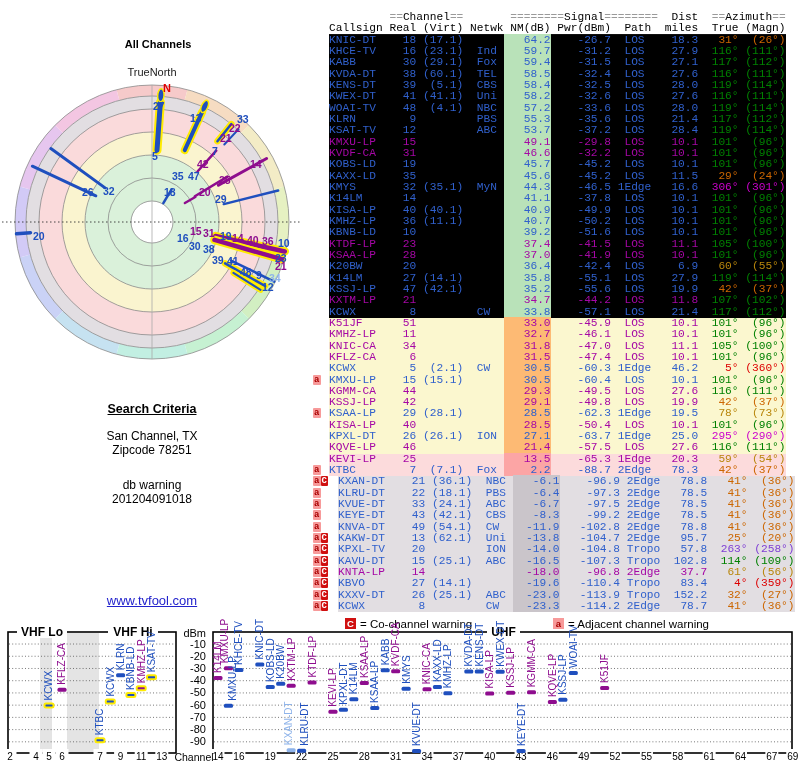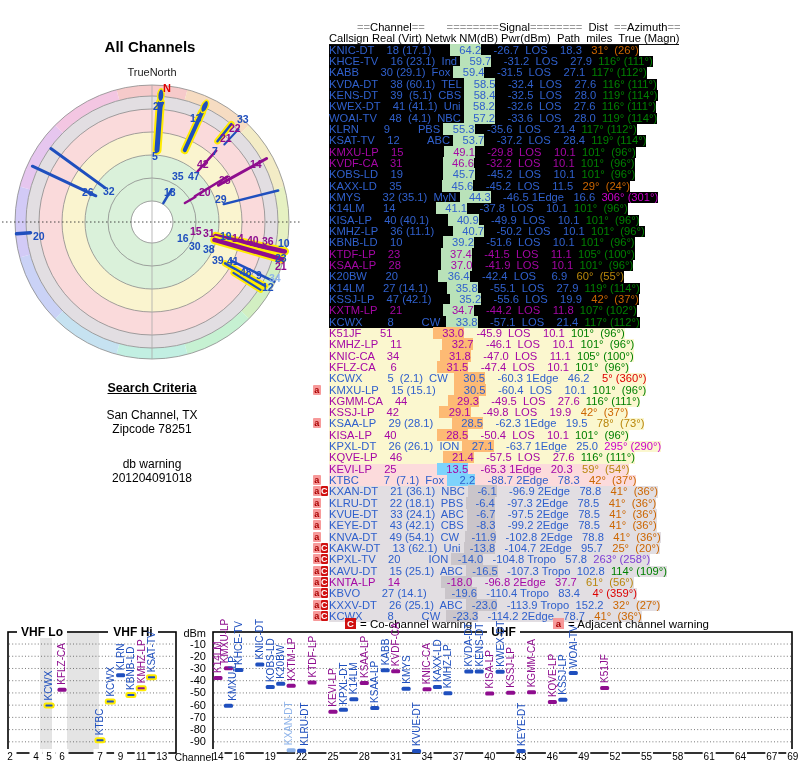--- a/index.html
+++ b/index.html
@@ -1,45 +1,45 @@
 <!DOCTYPE html>
 <html><head>
 <meta charset="utf-8">
 <style>
   html,body{margin:0;padding:0;background:#fff;}
   #root{position:relative;width:800px;height:768px;background:#fff;overflow:hidden;
         font-family:"Liberation Sans",sans-serif;color:#000;}
-  .title{position:absolute;left:40px;top:38px;width:220px;text-align:center;
-         font-size:15px;font-weight:bold;}
+  .title{position:absolute;left:48px;top:38px;width:220px;text-align:center;
+         font-size:11px;font-weight:bold;}
   .truenorth{position:absolute;left:52px;top:66px;width:200px;text-align:center;font-size:11px;color:#222;}
   #polar{position:absolute;left:0;top:60px;}
-  .criteria{position:absolute;left:42px;top:381px;width:220px;text-align:center;}
+  .criteria{position:absolute;left:42px;top:402px;width:220px;text-align:center;}
   .ctitle{font-size:12.5px;font-weight:bold;text-decoration:underline;margin-bottom:14px;}
   .cline{font-size:12px;line-height:13.5px;}
   .cgap{height:22px;}
   .link{position:absolute;left:42px;top:593px;width:220px;text-align:center;font-size:13px;
         color:#2222cc;text-decoration:underline;cursor:pointer;}
-  #table{position:absolute;left:313px;top:22px;font-family:Liberation Sans, sans-serif;
+  #table{position:absolute;left:313px;top:12px;font-family:Liberation Mono, monospace;
          font-size:11.2px;line-height:11.33px;white-space:pre;}
   .trow{height:11.33px;display:flex;}
   .wcell{width:16px;display:inline-flex;flex:none;}
   .wbox{display:inline-block;width:7.5px;height:10px;font-size:9px;font-weight:bold;
         text-align:center;line-height:10px;border-radius:1px;}
   .wa{background:#f79a9a;color:#a80000;}
   .wc{background:#d01010;color:#fff;}
   .wsp{display:inline-block;width:7.5px;}
   .rtxt{display:inline-block;}
   .hdr{padding-left:16px;}
   .hdr2 .rtxt{border-bottom:1px solid #111;}
   .gray{color:#9a9a9a;}
   .cb{color:#3060cc;} .cp{color:#a507a5;}
   .bg-g .rtxt{background:#000000;} .bg-g .nm{background:#b9e2b9;}
   .bg-y .rtxt{background:#fbf7cf;} .bg-y .nm{background:#fdba74;}
-  .bg-k .rtxt{background:#fcdbdc;} .bg-k .nm{background:#7dd3fc;}
-  .bg-a .rtxt{background:#e2dee2;} .bg-a .nm{background:#cac5ca;}
+  .bg-k .rtxt{background:#fcdbdc;} .bg-k .nm{background:#fca5a5;}
+  .bg-a .rtxt{background:#e2dee2;margin-left:9px;} .bg-a .nm{background:#cac5ca;}
   .az-o{color:#cc6600;} .az-g{color:#008000;} .az-m{color:#cc00cc;}
   .az-r{color:#dd0000;} .az-y{color:#b8860b;} .az-v{color:#7f3fd4;}
   #chart{position:absolute;left:0;top:612px;}
   svg text{font-family:"Liberation Sans",sans-serif;}
 </style>
 </head>
 <body>
 
 <div id="root">
   <div class="title">All Channels</div>
@@ -132,20 +132,21 @@
       <text x="163" y="92" font-size="11" font-weight="bold" fill="#e00000">N</text>
     </svg>
   <div class="criteria">
     <div class="ctitle">Search Criteria</div>
     <div class="cline">San Channel, TX</div>
     <div class="cline">Zipcode 78251</div>
     <div class="cgap"></div>
     <div class="cline">db warning</div>
     <div class="cline">201204091018</div>
   </div>
+  <a class="link">www.tvfool.com</a>
   <div id="table"><div class="trow hdr"><span class="rtxt"><span>         </span><span class="gray">==</span><span>Channel</span><span class="gray">==</span><span>       </span><span class="gray">========</span><span>Signal</span><span class="gray">========</span><span>  Dist</span><span>  </span><span class="gray">==</span><span>Azimuth</span><span class="gray">==</span></span></div><div class="trow hdr hdr2"><span class="rtxt">Callsign Real (Virt) Netwk NM(dB) Pwr(dBm)  Path  miles  True (Magn)</span></div><div class="trow bg-g"><span class="wcell"><span class="wsp"></span></span><span class="rtxt cb"><span>KNIC-DT    18 (17.1)      </span><span class="nm">   64.2</span><span>    -26.7  LOS    18.3</span><span class="az-o">   31°  (26°)</span></span></div><div class="trow bg-g"><span class="wcell"><span class="wsp"></span></span><span class="rtxt cb"><span>KHCE-TV    16 (23.1)  Ind </span><span class="nm">   59.7</span><span>    -31.2  LOS    27.9</span><span class="az-g">  116° (111°)</span></span></div><div class="trow bg-g"><span class="wcell"><span class="wsp"></span></span><span class="rtxt cb"><span>KABB       30 (29.1)  Fox </span><span class="nm">   59.4</span><span>    -31.5  LOS    27.1</span><span class="az-g">  117° (112°)</span></span></div><div class="trow bg-g"><span class="wcell"><span class="wsp"></span></span><span class="rtxt cb"><span>KVDA-DT    38 (60.1)  TEL </span><span class="nm">   58.5</span><span>    -32.4  LOS    27.6</span><span class="az-g">  116° (111°)</span></span></div><div class="trow bg-g"><span class="wcell"><span class="wsp"></span></span><span class="rtxt cb"><span>KENS-DT    39  (5.1)  CBS </span><span class="nm">   58.4</span><span>    -32.5  LOS    28.0</span><span class="az-g">  119° (114°)</span></span></div><div class="trow bg-g"><span class="wcell"><span class="wsp"></span></span><span class="rtxt cb"><span>KWEX-DT    41 (41.1)  Uni </span><span class="nm">   58.2</span><span>    -32.6  LOS    27.6</span><span class="az-g">  116° (111°)</span></span></div><div class="trow bg-g"><span class="wcell"><span class="wsp"></span></span><span class="rtxt cb"><span>WOAI-TV    48  (4.1)  NBC </span><span class="nm">   57.2</span><span>    -33.6  LOS    28.0</span><span class="az-g">  119° (114°)</span></span></div><div class="trow bg-g"><span class="wcell"><span class="wsp"></span></span><span class="rtxt cb"><span>KLRN        9         PBS </span><span class="nm">   55.3</span><span>    -35.6  LOS    21.4</span><span class="az-g">  117° (112°)</span></span></div><div class="trow bg-g"><span class="wcell"><span class="wsp"></span></span><span class="rtxt cb"><span>KSAT-TV    12         ABC </span><span class="nm">   53.7</span><span>    -37.2  LOS    28.4</span><span class="az-g">  119° (114°)</span></span></div><div class="trow bg-g"><span class="wcell"><span class="wsp"></span></span><span class="rtxt cp"><span>KMXU-LP    15             </span><span class="nm">   49.1</span><span>    -29.8  LOS    10.1</span><span class="az-g">  101°  (96°)</span></span></div><div class="trow bg-g"><span class="wcell"><span class="wsp"></span></span><span class="rtxt cp"><span>KVDF-CA    31             </span><span class="nm">   46.6</span><span>    -32.2  LOS    10.1</span><span class="az-g">  101°  (96°)</span></span></div><div class="trow bg-g"><span class="wcell"><span class="wsp"></span></span><span class="rtxt cb"><span>KOBS-LD    19             </span><span class="nm">   45.7</span><span>    -45.2  LOS    10.1</span><span class="az-g">  101°  (96°)</span></span></div><div class="trow bg-g"><span class="wcell"><span class="wsp"></span></span><span class="rtxt cb"><span>KAXX-LD    35             </span><span class="nm">   45.6</span><span>    -45.2  LOS    11.5</span><span class="az-o">   29°  (24°)</span></span></div><div class="trow bg-g"><span class="wcell"><span class="wsp"></span></span><span class="rtxt cb"><span>KMYS       32 (35.1)  MyN </span><span class="nm">   44.3</span><span>    -46.5 1Edge   16.6</span><span class="az-m">  306° (301°)</span></span></div><div class="trow bg-g"><span class="wcell"><span class="wsp"></span></span><span class="rtxt cb"><span>K14LM      14             </span><span class="nm">   41.1</span><span>    -37.8  LOS    10.1</span><span class="az-g">  101°  (96°)</span></span></div><div class="trow bg-g"><span class="wcell"><span class="wsp"></span></span><span class="rtxt cb"><span>KISA-LP    40 (40.1)      </span><span class="nm">   40.9</span><span>    -49.9  LOS    10.1</span><span class="az-g">  101°  (96°)</span></span></div><div class="trow bg-g"><span class="wcell"><span class="wsp"></span></span><span class="rtxt cb"><span>KMHZ-LP    36 (11.1)      </span><span class="nm">   40.7</span><span>    -50.2  LOS    10.1</span><span class="az-g">  101°  (96°)</span></span></div><div class="trow bg-g"><span class="wcell"><span class="wsp"></span></span><span class="rtxt cb"><span>KBNB-LD    10             </span><span class="nm">   39.2</span><span>    -51.6  LOS    10.1</span><span class="az-g">  101°  (96°)</span></span></div><div class="trow bg-g"><span class="wcell"><span class="wsp"></span></span><span class="rtxt cp"><span>KTDF-LP    23             </span><span class="nm">   37.4</span><span>    -41.5  LOS    11.1</span><span class="az-g">  105° (100°)</span></span></div><div class="trow bg-g"><span class="wcell"><span class="wsp"></span></span><span class="rtxt cp"><span>KSAA-LP    28             </span><span class="nm">   37.0</span><span>    -41.9  LOS    10.1</span><span class="az-g">  101°  (96°)</span></span></div><div class="trow bg-g"><span class="wcell"><span class="wsp"></span></span><span class="rtxt cb"><span>K20BW      20             </span><span class="nm">   36.4</span><span>    -42.4  LOS     6.9</span><span class="az-y">   60°  (55°)</span></span></div><div class="trow bg-g"><span class="wcell"><span class="wsp"></span></span><span class="rtxt cb"><span>K14LM      27 (14.1)      </span><span class="nm">   35.8</span><span>    -55.1  LOS    27.9</span><span class="az-g">  119° (114°)</span></span></div><div class="trow bg-g"><span class="wcell"><span class="wsp"></span></span><span class="rtxt cb"><span>KSSJ-LP    47 (42.1)      </span><span class="nm">   35.2</span><span>    -55.6  LOS    19.9</span><span class="az-o">   42°  (37°)</span></span></div><div class="trow bg-g"><span class="wcell"><span class="wsp"></span></span><span class="rtxt cp"><span>KXTM-LP    21             </span><span class="nm">   34.7</span><span>    -44.2  LOS    11.8</span><span class="az-g">  107° (102°)</span></span></div><div class="trow bg-g"><span class="wcell"><span class="wsp"></span></span><span class="rtxt cb"><span>KCWX        8         CW  </span><span class="nm">   33.8</span><span>    -57.1  LOS    21.4</span><span class="az-g">  117° (112°)</span></span></div><div class="trow bg-y"><span class="wcell"><span class="wsp"></span></span><span class="rtxt cp"><span>K51JF      51             </span><span class="nm">   33.0</span><span>    -45.9  LOS    10.1</span><span class="az-g">  101°  (96°)</span></span></div><div class="trow bg-y"><span class="wcell"><span class="wsp"></span></span><span class="rtxt cp"><span>KMHZ-LP    11             </span><span class="nm">   32.7</span><span>    -46.1  LOS    10.1</span><span class="az-g">  101°  (96°)</span></span></div><div class="trow bg-y"><span class="wcell"><span class="wsp"></span></span><span class="rtxt cp"><span>KNIC-CA    34             </span><span class="nm">   31.8</span><span>    -47.0  LOS    11.1</span><span class="az-g">  105° (100°)</span></span></div><div class="trow bg-y"><span class="wcell"><span class="wsp"></span></span><span class="rtxt cp"><span>KFLZ-CA     6             </span><span class="nm">   31.5</span><span>    -47.4  LOS    10.1</span><span class="az-g">  101°  (96°)</span></span></div><div class="trow bg-y"><span class="wcell"><span class="wsp"></span></span><span class="rtxt cb"><span>KCWX        5  (2.1)  CW  </span><span class="nm">   30.5</span><span>    -60.3 1Edge   46.2</span><span class="az-r">    5° (360°)</span></span></div><div class="trow bg-y"><span class="wcell"><span class="wbox wa">a</span></span><span class="rtxt cb"><span>KMXU-LP    15 (15.1)      </span><span class="nm">   30.5</span><span>    -60.4  LOS    10.1</span><span class="az-g">  101°  (96°)</span></span></div><div class="trow bg-y"><span class="wcell"><span class="wsp"></span></span><span class="rtxt cp"><span>KGMM-CA    44             </span><span class="nm">   29.3</span><span>    -49.5  LOS    27.6</span><span class="az-g">  116° (111°)</span></span></div><div class="trow bg-y"><span class="wcell"><span class="wsp"></span></span><span class="rtxt cp"><span>KSSJ-LP    42             </span><span class="nm">   29.1</span><span>    -49.8  LOS    19.9</span><span class="az-o">   42°  (37°)</span></span></div><div class="trow bg-y"><span class="wcell"><span class="wbox wa">a</span></span><span class="rtxt cb"><span>KSAA-LP    29 (28.1)      </span><span class="nm">   28.5</span><span>    -62.3 1Edge   19.5</span><span class="az-y">   78°  (73°)</span></span></div><div class="trow bg-y"><span class="wcell"><span class="wsp"></span></span><span class="rtxt cp"><span>KISA-LP    40             </span><span class="nm">   28.5</span><span>    -50.4  LOS    10.1</span><span class="az-g">  101°  (96°)</span></span></div><div class="trow bg-y"><span class="wcell"><span class="wsp"></span></span><span class="rtxt cb"><span>KPXL-DT    26 (26.1)  ION </span><span class="nm">   27.1</span><span>    -63.7 1Edge   25.0</span><span class="az-m">  295° (290°)</span></span></div><div class="trow bg-y"><span class="wcell"><span class="wsp"></span></span><span class="rtxt cp"><span>KQVE-LP    46             </span><span class="nm">   21.4</span><span>    -57.5  LOS    27.6</span><span class="az-g">  116° (111°)</span></span></div><div class="trow bg-k"><span class="wcell"><span class="wsp"></span></span><span class="rtxt cp"><span>KEVI-LP    25             </span><span class="nm">   13.5</span><span>    -65.3 1Edge   20.3</span><span class="az-y">   59°  (54°)</span></span></div><div class="trow bg-k"><span class="wcell"><span class="wbox wa">a</span></span><span class="rtxt cb"><span>KTBC        7  (7.1)  Fox </span><span class="nm">    2.2</span><span>    -88.7 2Edge   78.3</span><span class="az-o">   42°  (37°)</span></span></div><div class="trow bg-a"><span class="wcell"><span class="wbox wa">a</span><span class="wbox wc">C</span></span><span class="rtxt cb"><span>KXAN-DT    21 (36.1)  NBC </span><span class="nm">   -6.1</span><span>    -96.9 2Edge   78.8</span><span class="az-o">   41°  (36°)</span></span></div><div class="trow bg-a"><span class="wcell"><span class="wbox wa">a</span></span><span class="rtxt cb"><span>KLRU-DT    22 (18.1)  PBS </span><span class="nm">   -6.4</span><span>    -97.3 2Edge   78.5</span><span class="az-o">   41°  (36°)</span></span></div><div class="trow bg-a"><span class="wcell"><span class="wbox wa">a</span></span><span class="rtxt cb"><span>KVUE-DT    33 (24.1)  ABC </span><span class="nm">   -6.7</span><span>    -97.5 2Edge   78.5</span><span class="az-o">   41°  (36°)</span></span></div><div class="trow bg-a"><span class="wcell"><span class="wbox wa">a</span></span><span class="rtxt cb"><span>KEYE-DT    43 (42.1)  CBS </span><span class="nm">   -8.3</span><span>    -99.2 2Edge   78.5</span><span class="az-o">   41°  (36°)</span></span></div><div class="trow bg-a"><span class="wcell"><span class="wbox wa">a</span></span><span class="rtxt cb"><span>KNVA-DT    49 (54.1)  CW  </span><span class="nm">  -11.9</span><span>   -102.8 2Edge   78.8</span><span class="az-o">   41°  (36°)</span></span></div><div class="trow bg-a"><span class="wcell"><span class="wbox wa">a</span><span class="wbox wc">C</span></span><span class="rtxt cb"><span>KAKW-DT    13 (62.1)  Uni </span><span class="nm">  -13.8</span><span>   -104.7 2Edge   95.7</span><span class="az-o">   25°  (20°)</span></span></div><div class="trow bg-a"><span class="wcell"><span class="wbox wa">a</span><span class="wbox wc">C</span></span><span class="rtxt cb"><span>KPXL-TV    20         ION </span><span class="nm">  -14.0</span><span>   -104.8 Tropo   57.8</span><span class="az-v">  263° (258°)</span></span></div><div class="trow bg-a"><span class="wcell"><span class="wbox wa">a</span><span class="wbox wc">C</span></span><span class="rtxt cb"><span>KAVU-DT    15 (25.1)  ABC </span><span class="nm">  -16.5</span><span>   -107.3 Tropo  102.8</span><span class="az-g">  114° (109°)</span></span></div><div class="trow bg-a"><span class="wcell"><span class="wbox wa">a</span><span class="wbox wc">C</span></span><span class="rtxt cp"><span>KNTA-LP    14             </span><span class="nm">  -18.0</span><span>    -96.8 2Edge   37.7</span><span class="az-y">   61°  (56°)</span></span></div><div class="trow bg-a"><span class="wcell"><span class="wbox wa">a</span><span class="wbox wc">C</span></span><span class="rtxt cb"><span>KBVO       27 (14.1)      </span><span class="nm">  -19.6</span><span>   -110.4 Tropo   83.4</span><span class="az-r">    4° (359°)</span></span></div><div class="trow bg-a"><span class="wcell"><span class="wbox wa">a</span><span class="wbox wc">C</span></span><span class="rtxt cb"><span>KXXV-DT    26 (25.1)  ABC </span><span class="nm">  -23.0</span><span>   -113.9 Tropo  152.2</span><span class="az-o">   32°  (27°)</span></span></div><div class="trow bg-a"><span class="wcell"><span class="wbox wa">a</span><span class="wbox wc">C</span></span><span class="rtxt cb"><span>KCWX        8         CW  </span><span class="nm">  -23.3</span><span>   -114.2 2Edge   78.7</span><span class="az-o">   41°  (36°)</span></span></div></div>
   <svg id="chart" width="800" height="156" viewBox="0 612 800 156">
       <rect x="40" y="633" width="12" height="119" fill="#e4e4e4"></rect>
       <rect x="67" y="633" width="32" height="119" fill="#e4e4e4"></rect>
       <line x1="9" y1="644.025" x2="175" y2="644.025" stroke="#555" stroke-width="0.8" stroke-dasharray="1,2.2"></line>
       <line x1="214" y1="644.025" x2="791" y2="644.025" stroke="#555" stroke-width="0.8" stroke-dasharray="1,2.2"></line>
       <line x1="9" y1="656.25" x2="175" y2="656.25" stroke="#555" stroke-width="0.8" stroke-dasharray="1,2.2"></line>
       <line x1="214" y1="656.25" x2="791" y2="656.25" stroke="#555" stroke-width="0.8" stroke-dasharray="1,2.2"></line>
       <line x1="9" y1="668.4749999999999" x2="175" y2="668.4749999999999" stroke="#555" stroke-width="0.8" stroke-dasharray="1,2.2"></line>
       <line x1="214" y1="668.4749999999999" x2="791" y2="668.4749999999999" stroke="#555" stroke-width="0.8" stroke-dasharray="1,2.2"></line>

